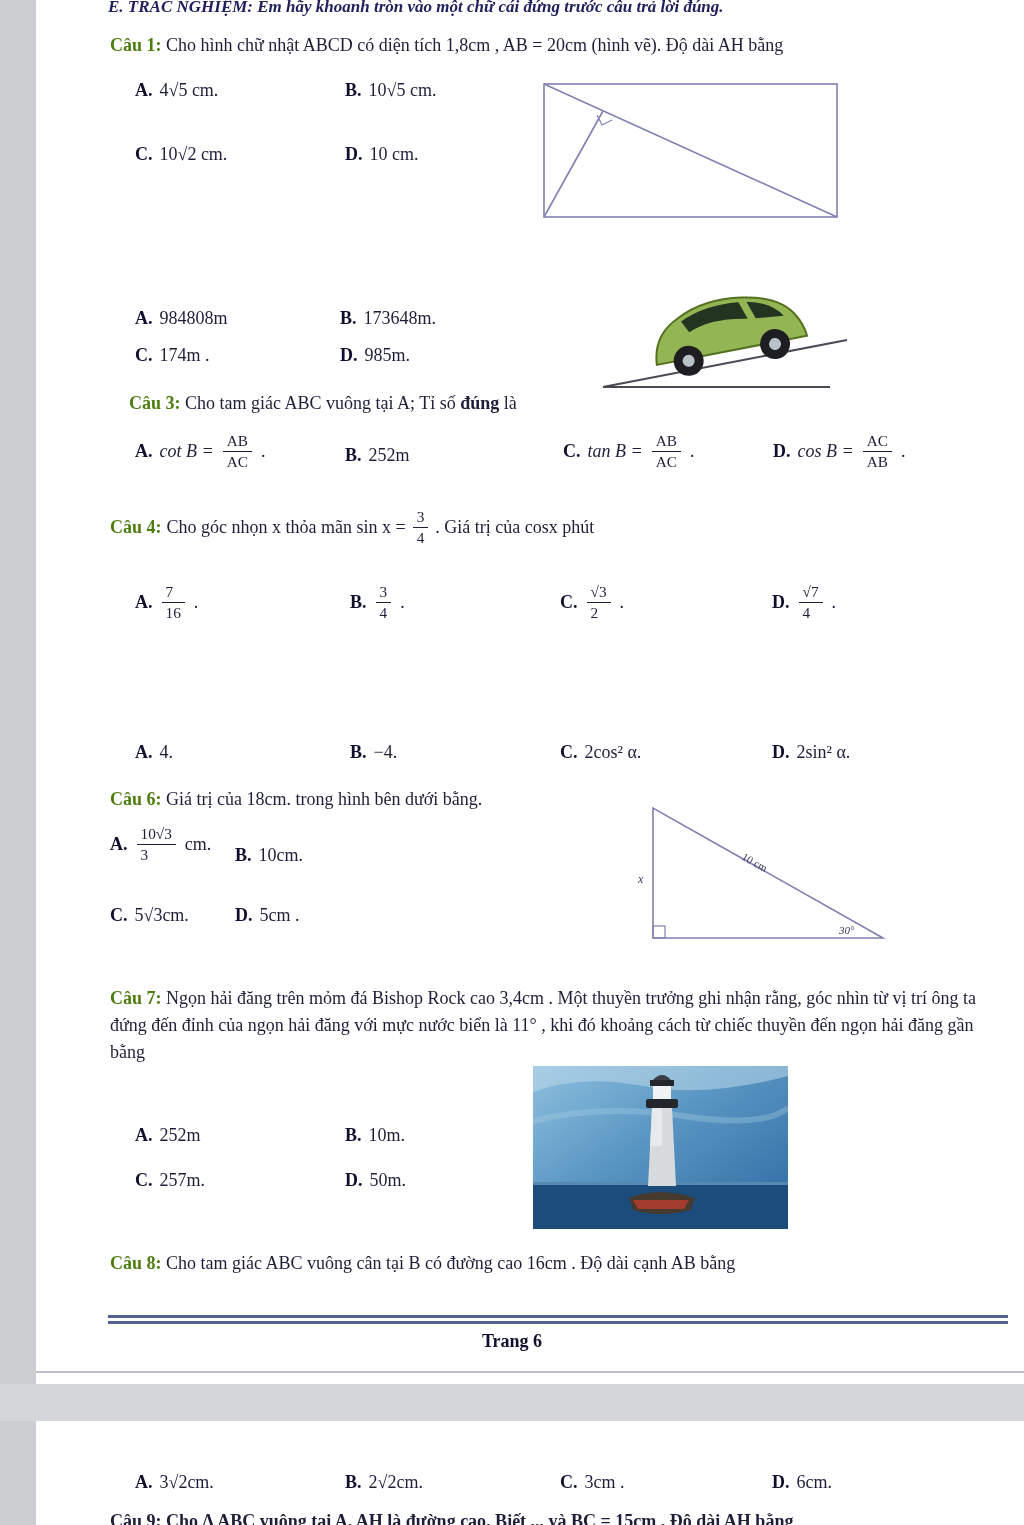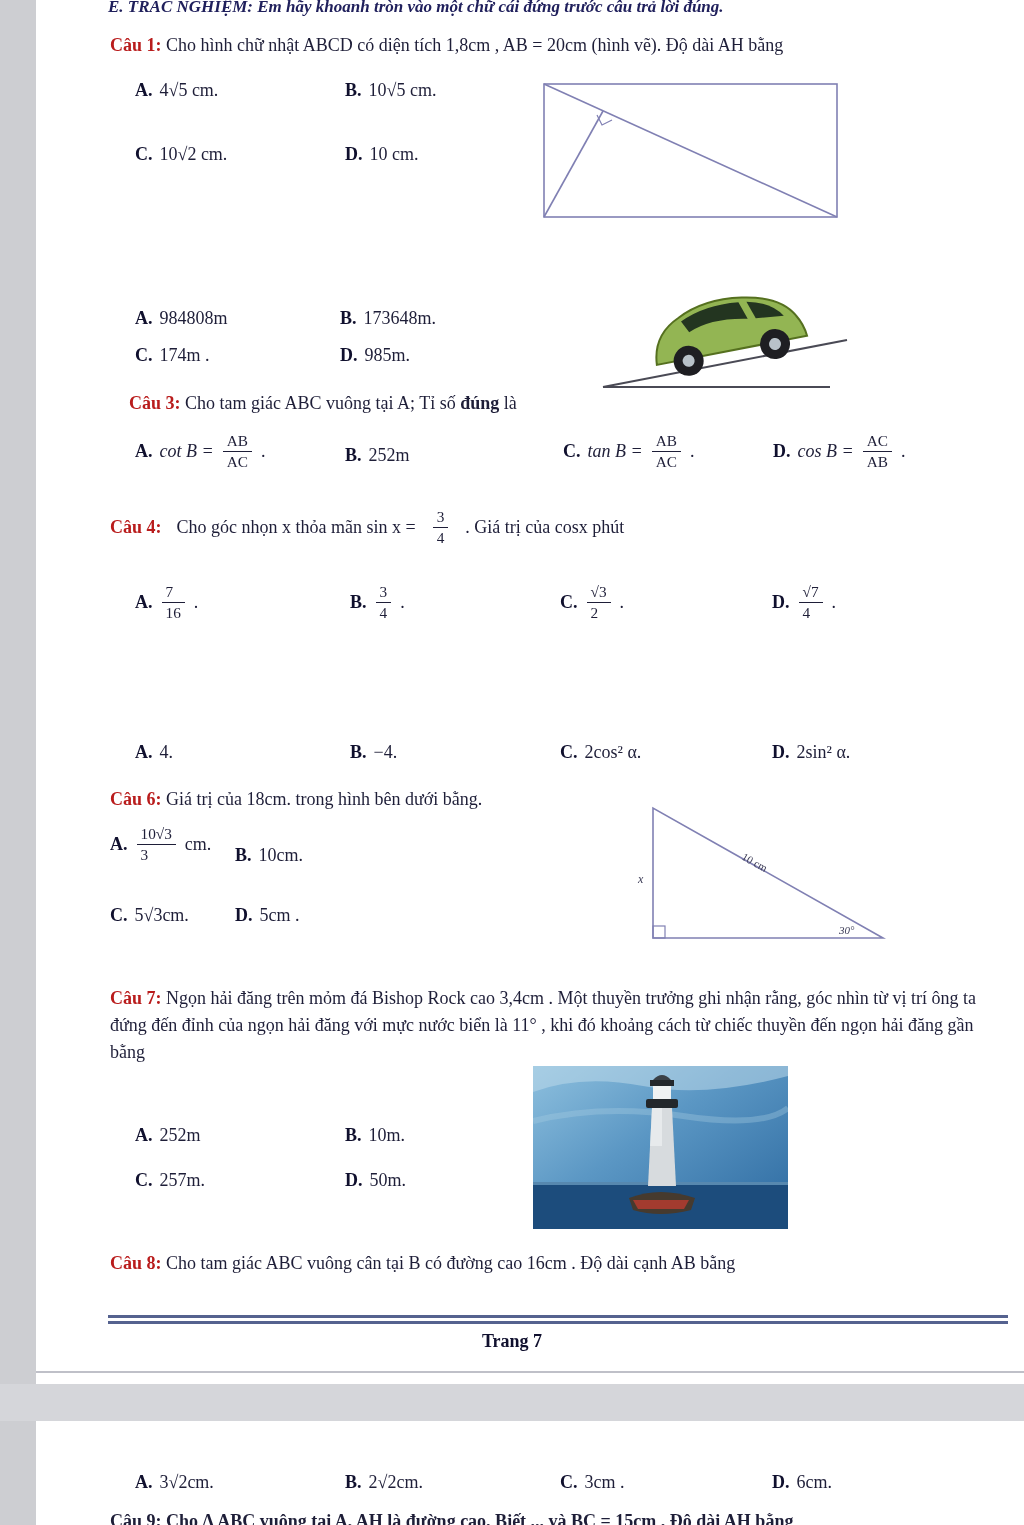--- a/index.html
+++ b/index.html
@@ -5,29 +5,29 @@
   * { margin:0; padding:0; box-sizing:border-box; }
   html,body { background:#ffffff; }
   .screen {
     position:relative; width:1024px; height:1525px; margin:0 auto;
     background:#ffffff; overflow:hidden;
     font-family:"Liberation Serif", serif; color:#1e1e38;
   }
   .left-strip { position:absolute; left:0; top:0; width:36px; height:100%; background:#cdced2; }
   .abs { position:absolute; }
   .txt { font-size:18px; line-height:1.5; }
-  .qlabel { font-weight:bold; color:#b91c1c; }
+  .qlabel { font-weight:bold; color:#4d7c0f; }
   .hdr { font-size:17px; font-weight:bold; font-style:italic; color:#20205c; }
   .opt { display:flex; align-items:center; gap:7px; font-size:18px; white-space:nowrap; }
   .opt b { color:#10102e; }
   .frac { display:inline-block; vertical-align:middle; font-size:0.85em; line-height:1.18; padding:0 2px; }
   .frac .num { display:block; border-bottom:1.4px solid currentColor; padding:0 4px 1px; }
   .frac .den { display:block; padding:1px 4px 0; }
   .frac.big { font-size:0.95em; }
-  .eqline { display:flex; align-items:center; gap:15px; font-size:18px; }
+  .eqline { display:flex; align-items:center; gap:5px; font-size:18px; }
   .rule-double { border-top:3px solid #55628f; border-bottom:3px solid #55628f; height:9px; }
   .thin-line { height:2px; background:#bfc0c8; }
   .gray-band { background:#d5d6da; }
   .footer-page { font-size:18px; font-weight:bold; text-align:center; color:#10102e; }
   .cutline { font-size:18px; white-space:nowrap; }
   svg text { font-family:"Liberation Serif", serif; }
 </style>
 </head>
 <body>
 
@@ -262,21 +262,21 @@
     <b>D.</b>
     <span>50m.</span>
   </span>
 
   <div class="abs txt" style="left:110px; top:1250px; width:895px;">
     <span class="qlabel">Câu 8:</span>
     <span>Cho tam giác ABC vuông cân tại B có đường cao 16cm . Độ dài cạnh AB bằng</span>
   </div>
 
   <div class="abs rule-double" style="left:108px; top:1315px; width:900px;"></div>
-  <div class="abs footer-page" style="left:0; right:0; top:1331px;">Trang 7</div>
+  <div class="abs footer-page" style="left:0; right:0; top:1331px;">Trang 6</div>
   <div class="abs thin-line" style="left:36px; top:1371px; width:988px;"></div>
   <div class="abs gray-band" style="left:0; top:1384px; width:1024px; height:37px;"></div>
 
   <span class="abs opt" style="left:135px; top:1472px;">
     <b>A.</b>
     <span>3√2cm.</span>
   </span>
   <span class="abs opt" style="left:345px; top:1472px;">
     <b>B.</b>
     <span>2√2cm.</span>

